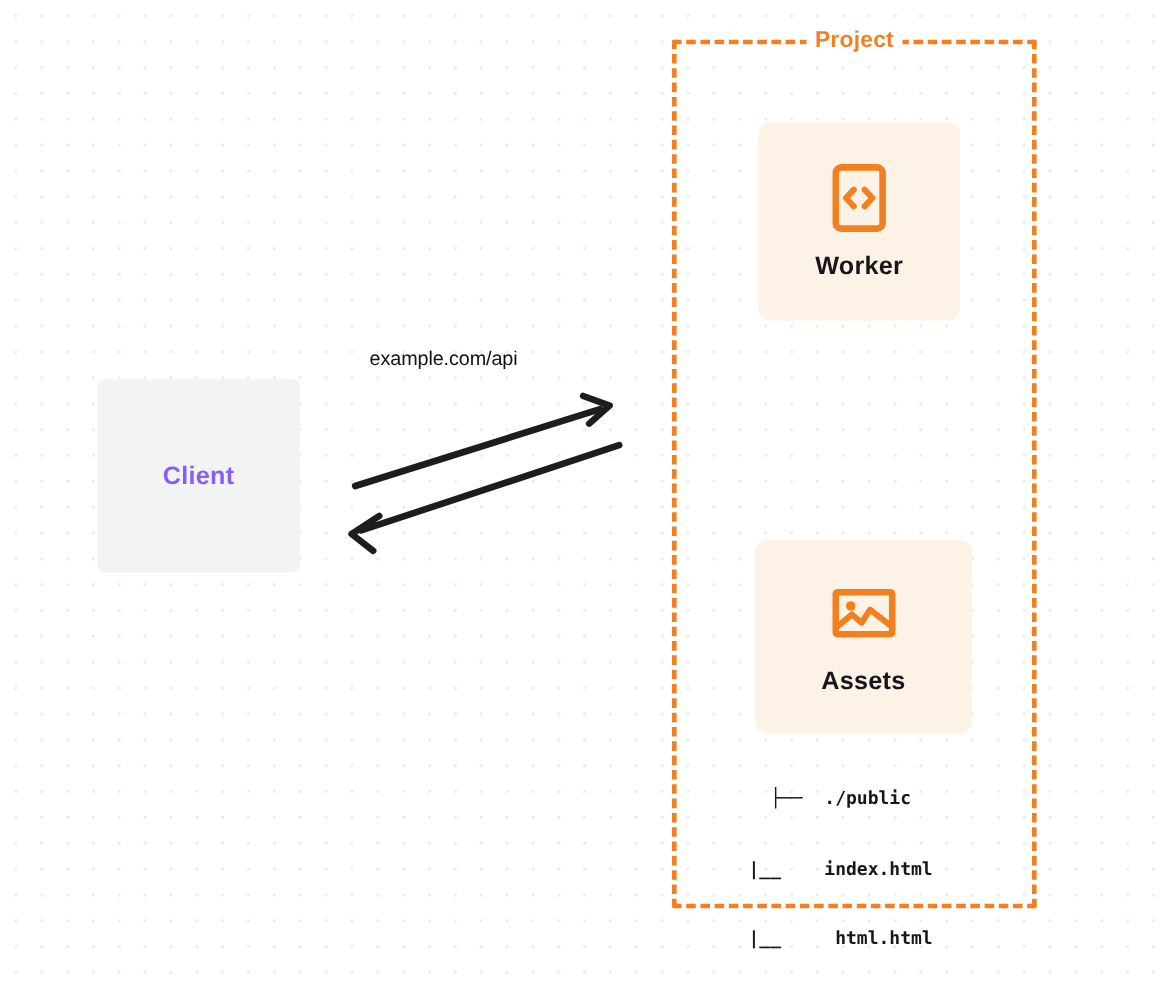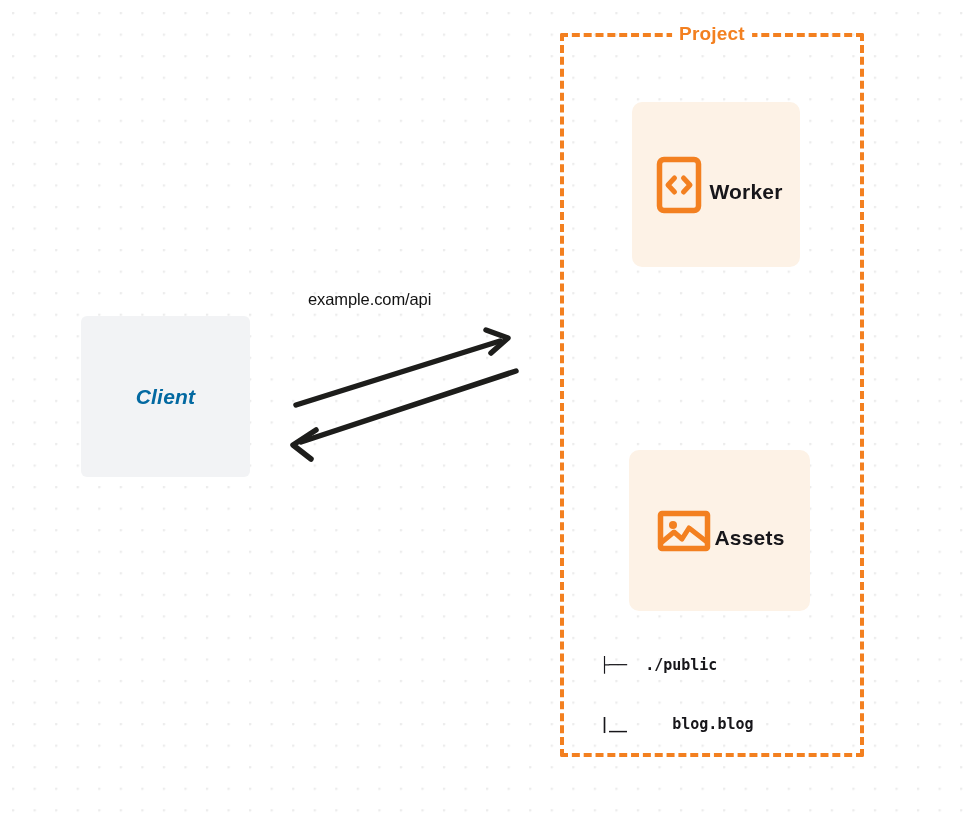--- a/index.html
+++ b/index.html
@@ -34,23 +34,22 @@
     height: 161px;
     background: #f2f3f5;
     border-radius: 6px;
     display: flex;
     align-items: center;
     justify-content: center;
   }
   .client-label {
     font-size: 21px;
     font-weight: bold;
-    color: #0369a1;
+    color: #8b5cf6;
     letter-spacing: 0.2px;
-    font-style: italic;
   }
 
   
   .arrows-layer {
     position: absolute;
     left: 0;
     top: 0;
     width: 980px;
     height: 818px;
     pointer-events: none;
@@ -92,21 +91,21 @@
     white-space: nowrap;
     text-align: right;
   }
 
   
   .inner-node {
     position: absolute;
     background: #fdf2e6;
     border-radius: 10px;
     display: flex;
-    flex-direction: row;
+    flex-direction: column;
     align-items: center;
     justify-content: center;
   }
   .worker-node {
     left: 632px;
     top: 102px;
     width: 168px;
     height: 165px;
   }
   .assets-node {
@@ -136,21 +135,21 @@
     width: 201px;
     font-family: "DejaVu Sans Mono", monospace;
     font-size: 15px;
     font-weight: bold;
     line-height: 19.5px;
     color: #17161a;
     text-align: right;
     white-space: pre;
   }
   .file-tree div {
-    text-align: left;
+    text-align: center;
   }
 </style>
 </head>
 <body>
 
 <div id="canvas">
 
   <div class="client-node">
     <span class="client-label">Client</span>
   </div>
@@ -191,17 +190,18 @@
         <rect x="6.5" y="12.5" width="47" height="35" rx="1.5" ry="1.5" fill="none" stroke="#f38020" stroke-width="5.5"></rect>
         <circle cx="19" cy="24" r="4" fill="#f38020"></circle>
         <polyline points="8,41 20,31 28,38 35,27 53,41" fill="none" stroke="#f38020" stroke-width="5" stroke-linecap="round" stroke-linejoin="round"></polyline>
       </svg>
     </span>
     <span class="node-label">Assets</span>
   </div>
 
   <div class="file-tree">
     <div>├──  ./public</div>
-    <div>|__     blog.blog</div>
+    <div>|__    index.html</div>
+    <div>|__     html.html</div>
     
   </div>
 
 </div>
 
 </body></html>

